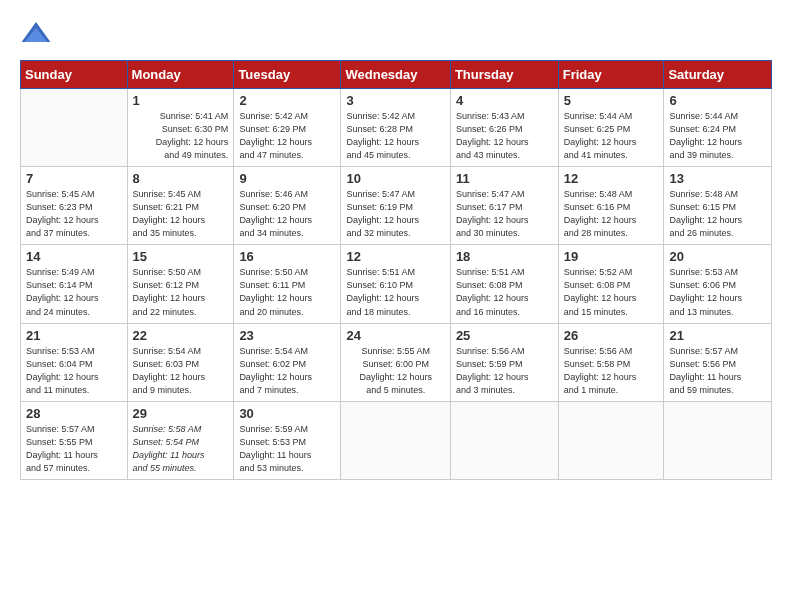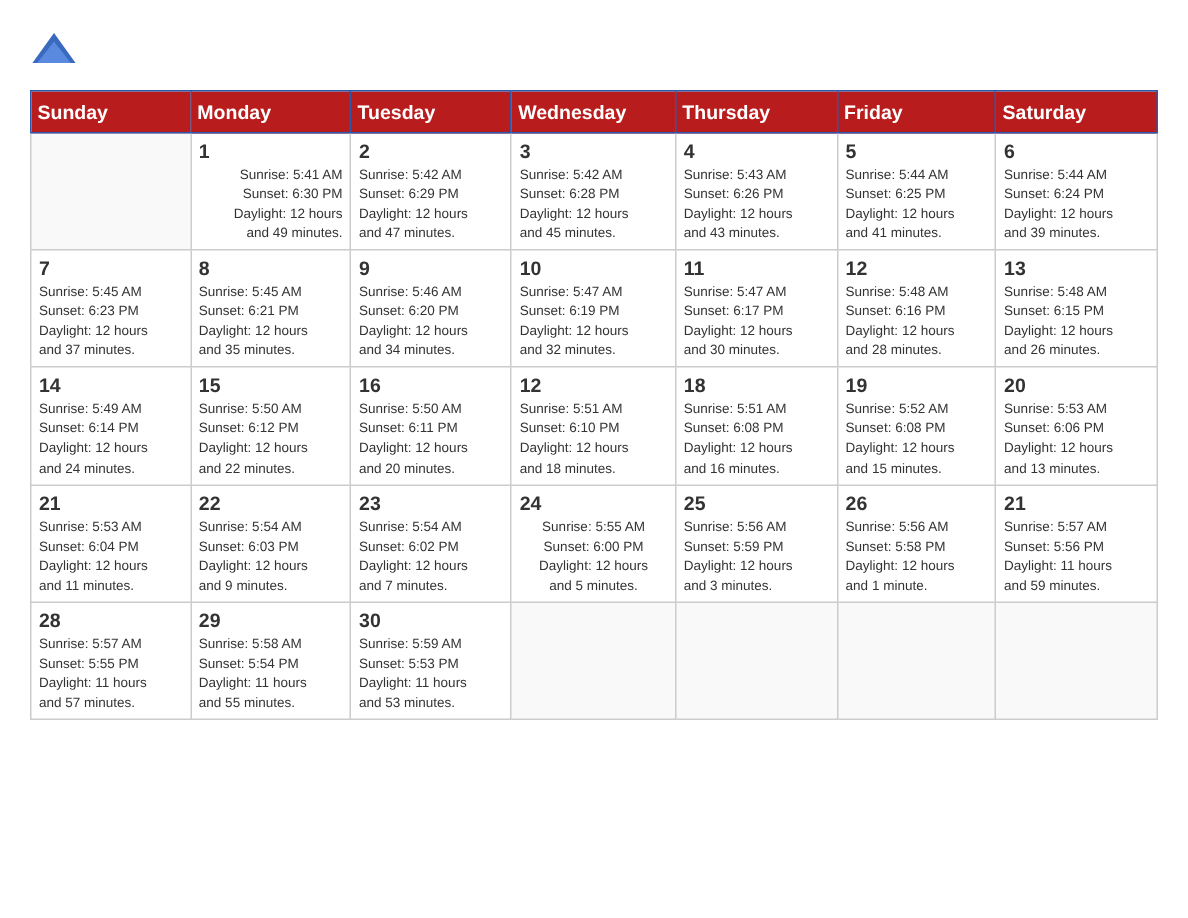--- a/index.html
+++ b/index.html
@@ -327,21 +327,21 @@
         <tr>
           <td>
             <span class="day-num">28</span>
             <div class="day-info" style="white-space: pre-line;">Sunrise: 5:57 AM
 Sunset: 5:55 PM
 Daylight: 11 hours
 and 57 minutes.</div>
           </td>
           <td>
             <span class="day-num">29</span>
-            <div class="day-info" style="white-space: pre-line;">Sunrise: 5:58 AM
+            <div class="day-info" style="white-space: pre-line; font-style: italic;">Sunrise: 5:58 AM
 Sunset: 5:54 PM
 Daylight: 11 hours
 and 55 minutes.</div>
           </td>
           <td>
             <span class="day-num">30</span>
             <div class="day-info" style="white-space: pre-line;">Sunrise: 5:59 AM
 Sunset: 5:53 PM
 Daylight: 11 hours
 and 53 minutes.</div>

